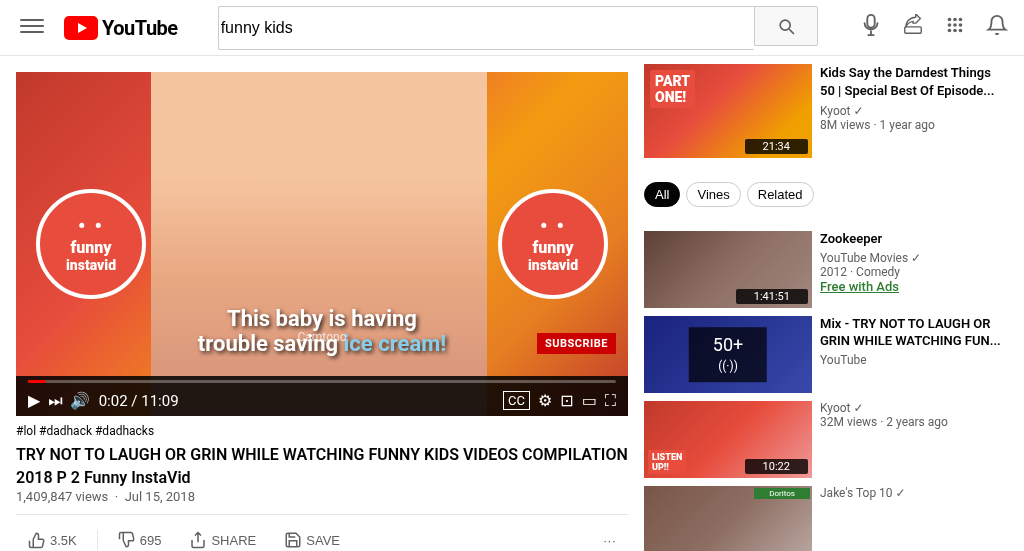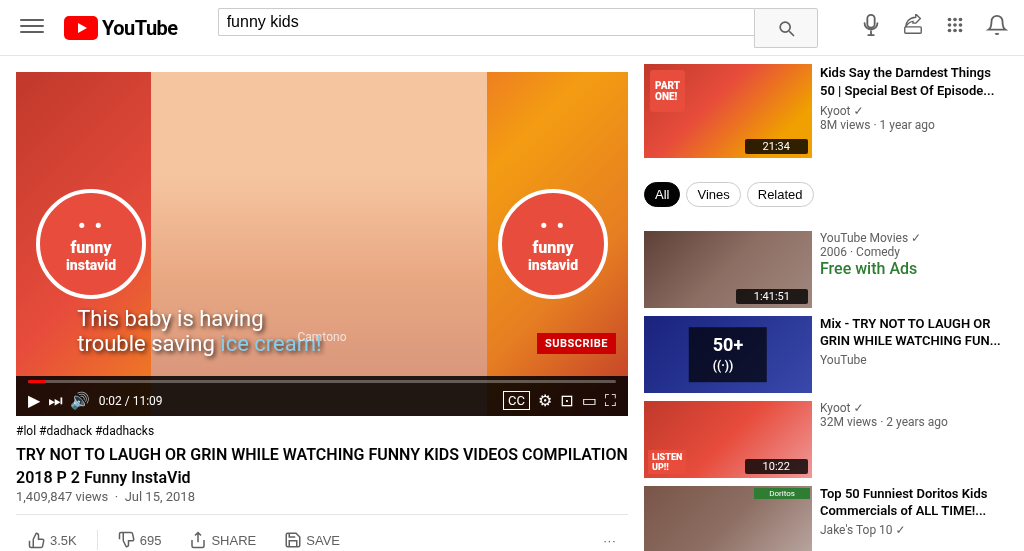--- a/index.html
+++ b/index.html
@@ -18,25 +18,25 @@
       z-index: 100;
     }
     .header-left { display: flex; align-items: center; gap: 16px; }
     .hamburger { cursor: pointer; padding: 4px; }
     .yt-logo { display: flex; align-items: center; gap: 4px; cursor: pointer; }
     .yt-logo-icon { width: 34px; height: 24px; }
     .yt-logo-text { font-size: 20px; font-weight: 700; letter-spacing: -0.5px; color: #030303; }
     .header-search { display: flex; flex: 1; max-width: 600px; margin: 0 40px; }
     .search-input {
       flex: 1;
-      height: 28px;
+      height: 44px;
       border: 1px solid #ccc;
       border-right: none;
       border-radius: 2px 0 0 2px;
-      padding: 0 8px;
+      padding: 0 2px;
       font-size: 16px;
       outline: none;
     }
     .search-btn {
       width: 64px;
       height: 40px;
       background: #f8f8f8;
       border: 1px solid #ccc;
       border-radius: 0 2px 2px 0;
       cursor: pointer;
@@ -71,22 +71,22 @@
       align-items: center;
       justify-content: center;
     }
     .video-overlay-text {
       position: absolute;
       bottom: 60px;
       left: 50%;
       transform: translateX(-50%);
       color: #fff;
       font-size: 22px;
-      font-weight: normal;
-      text-align: left;
+      font-weight: bold;
+      text-align: center;
       text-shadow: 2px 2px 4px rgba(0,0,0,0.8);
       width: 80%;
     }
     .video-overlay-text .highlight { color: #87CEEB; }
     .funny-logo {
       position: absolute;
       width: 110px;
       height: 110px;
       border-radius: 50%;
       background: #e74c3c;
@@ -149,21 +149,21 @@
       width: 3%;
     }
     .controls-row {
       display: flex;
       align-items: center;
       gap: 8px;
       color: #fff;
       font-size: 12px;
     }
     .ctrl-icon { cursor: pointer; font-size: 16px; }
-    .time-display { font-size: 12px; color: #fff; }
+    .time-display { font-size: 15px; color: #fff; }
     .ctrl-spacer { flex: 1; }
     .ctrl-right { display: flex; gap: 8px; align-items: center; }
 
     
     .video-info { padding: 8px 0; }
     .video-hashtags { color: #000000; font-size: 12px; margin-bottom: 6px; }
     .video-title { font-size: 16px; font-weight: 600; line-height: 1.4; margin-bottom: 0; }
     .video-meta { color: #606060; font-size: 13px; margin-bottom: 10px; }
     
     .video-actions {
@@ -268,31 +268,32 @@
       overflow: hidden;
     }
     .sidebar-thumb-bg {
       width: 100%;
       height: 100%;
     }
     .sidebar-video-info { flex: 1; min-width: 0; }
     .sidebar-title { font-size: 13px; font-weight: 600; line-height: 1.3; margin-bottom: 3px; }
     .sidebar-channel { color: #606060; font-size: 12px; }
     .sidebar-meta { color: #606060; font-size: 12px; }
-    .sidebar-free { color: #2e7d32; font-size: 16px; font-weight: 500; }
+    .sidebar-free { color: #2e7d32; font-size: 13px; font-weight: 500; text-decoration: underline; }
     .sidebar-50plus {
       position: absolute;
       top: 50%;
       left: 50%;
       transform: translate(-50%, -50%);
       background: rgba(0,0,0,0.7);
       color: #fff;
       font-size: 18px;
-      font-weight: bold;
+      font-weight: normal;
       padding: 8px 24px;
+      text-align: center;
       line-height: 1.1;
     }
   </style>
 </head>
 <body>
 
 <header class="header">
   <div class="header-left">
     <div class="hamburger">
       <svg width="24" height="24" viewBox="0 0 24 24" fill="#606060">
@@ -444,21 +445,21 @@
       </div>
 
     </div>
   </div>
 
   <div class="sidebar">
 
     <div class="featured-video">
       <div class="featured-thumb">
         <div class="featured-thumb-img" style="background:linear-gradient(135deg,#c0392b,#e74c3c 40%,#f0a000 80%);">
-          <div style="position:absolute;top:6px;left:6px;background:#e74c3c;color:#fff;font-size:10px;font-weight:900;padding:10px 5px;border-radius:3px;">PART<br>ONE!</div>
+          <div style="position:absolute;top:6px;left:6px;background:#e74c3c;color:#fff;font-size:14px;font-weight:900;padding:3px 5px;border-radius:3px;">PART<br>ONE!</div>
         </div>
         <div class="thumb-duration">21:34</div>
       </div>
       <div class="featured-info">
         <div class="featured-title">Kids Say the Darndest Things 50 | Special Best Of Episode...</div>
         <div class="featured-channel">
           <span>Kyoot</span>
           <span style="color:#606060;">✓</span>
         </div>
         <div class="featured-meta">8M views · 1 year ago</div>
@@ -470,24 +471,25 @@
       <button class="filter-tab">Vines</button>
       <button class="filter-tab">Related</button>
     </div>
 
     <div class="sidebar-video">
       <div class="sidebar-thumb">
         <div class="sidebar-thumb-bg" style="background:linear-gradient(135deg,#5D4037,#8D6E63,#A1887F);"></div>
         <div class="thumb-duration">1:41:51</div>
       </div>
       <div class="sidebar-video-info">
+        <div class="sidebar-title">Zookeeper</div>
         <div class="sidebar-channel">
           <span>YouTube Movies ✓</span>
         </div>
-        <div class="sidebar-meta">2006 · Comedy</div>
+        <div class="sidebar-meta">2012 · Comedy</div>
         <div class="sidebar-free">Free with Ads</div>
       </div>
     </div>
 
     <div class="sidebar-video">
       <div class="sidebar-thumb">
         <div class="sidebar-thumb-bg" style="background:linear-gradient(135deg,#1a237e,#283593,#3949AB);">
           <div class="sidebar-50plus">50+<br><span style="font-size:12px;">((·))</span></div>
         </div>
       </div>
@@ -513,21 +515,20 @@
     </div>
 
     <div class="sidebar-video">
       <div class="sidebar-thumb">
         <div class="sidebar-thumb-bg" style="background:linear-gradient(135deg,#795548,#8D6E63,#BCAAA4);">
           <div style="position:absolute;top:2px;right:2px;background:#2e7d32;color:#fff;font-size:8px;padding:1px 15px;">Doritos</div>
         </div>
 
       </div>
       <div class="sidebar-video-info">
-        <div class="sidebar-title">Top 50 Funniest Doritos Kids Commercials of ALL TIME!...</div>
         <div class="sidebar-channel">
           <span>Jake's Top 10 ✓</span>
         </div>
 
       </div>
     </div>
 
   </div>
 </div>
 

